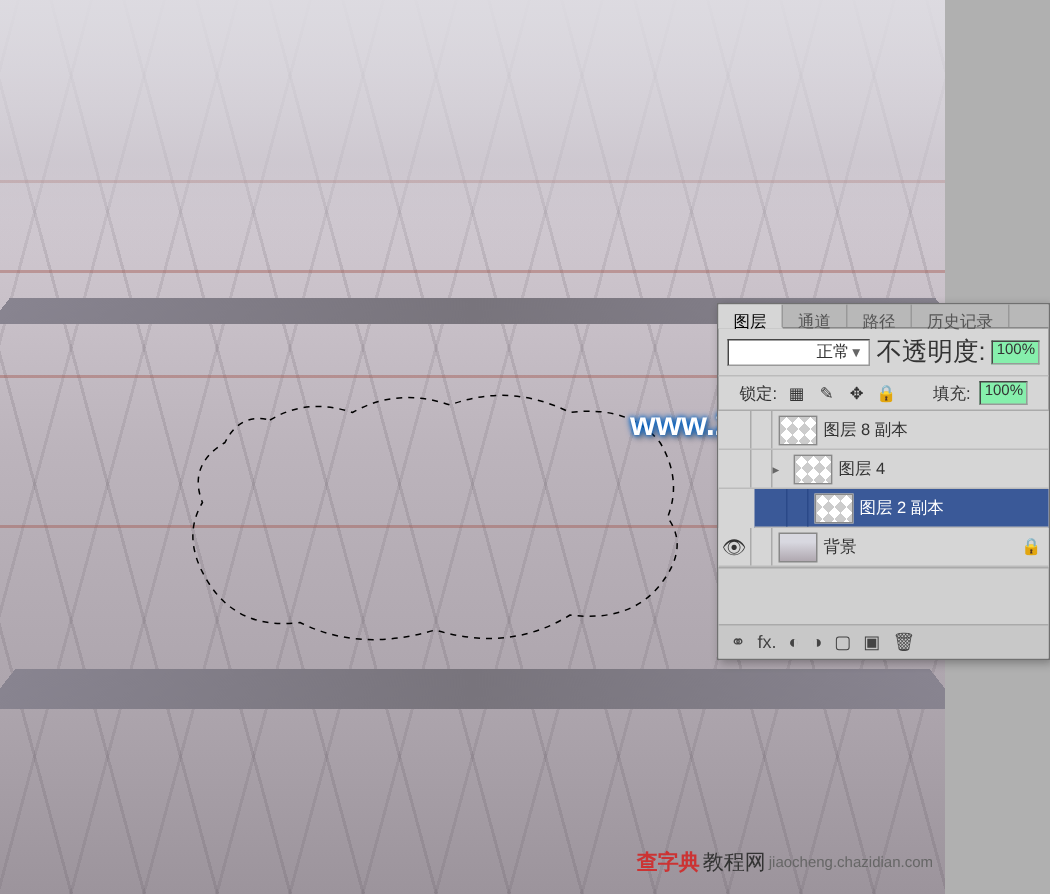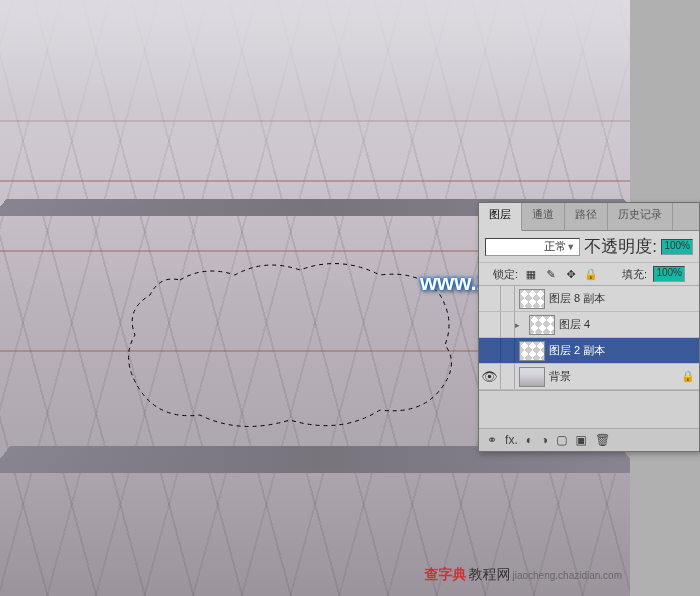--- a/index.html
+++ b/index.html
@@ -106,21 +106,21 @@
       background: #d6d6d6;
       border: 1px solid #707070;
       box-shadow: 2px 2px 6px rgba(0,0,0,0.3);
       font-size: 11px;
       color: #333;
     }
     .panel-tabs {
       display: flex;
       background: #b8b8b8;
       border-bottom: 1px solid #888;
-      height: 28px;
+      height: 16px;
     }
     .panel-tab {
       padding: 4px 10px;
       cursor: pointer;
       border-right: 1px solid #999;
       color: #555;
     }
     .panel-tab.active {
       background: #d6d6d6;
       color: #000;
@@ -143,21 +143,21 @@
       font-size: 11px;
       display: flex;
       align-items: center;
       justify-content: flex-end;
     }
     .blend-select .arrow { color: #666; font-size: 9px; }
     .opacity-label { font-size: 17px; color: #333; }
     .opacity-input {
       width: 32px;
       height: 16px;
-      background: #14b8a6;
+      background: #86efac;
       border: 1px inset #999;
       font-size: 10px;
       text-align: right;
       padding-right: 2px;
     }
     .lock-row {
       display: flex;
       align-items: center;
       gap: 6px;
       padding: 3px 14px;
@@ -178,20 +178,21 @@
     .layer-row {
       display: flex;
       align-items: center;
       height: 26px;
       border-bottom: 1px solid #bbb;
       background: #d6d6d6;
     }
     .layer-row.selected {
       background: #3a5998;
       color: #fff;
+      margin-left: 24px;
     }
     .layer-eye {
       width: 22px;
       height: 100%;
       border-right: 1px solid #aaa;
       display: flex;
       align-items: center;
       justify-content: center;
       font-size: 13px;
     }

